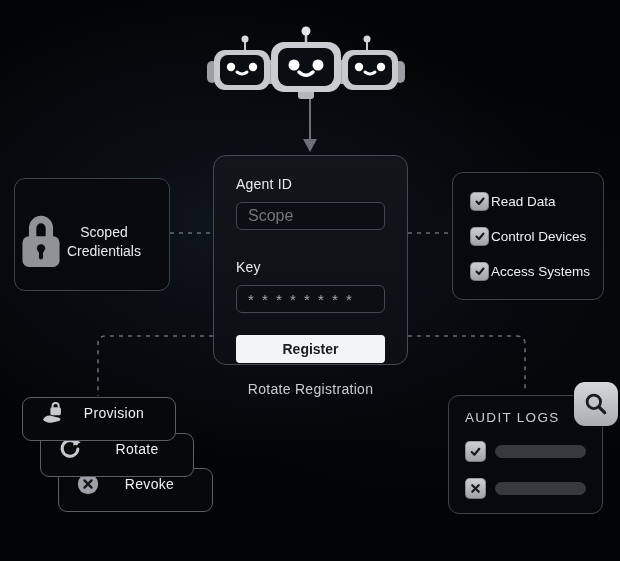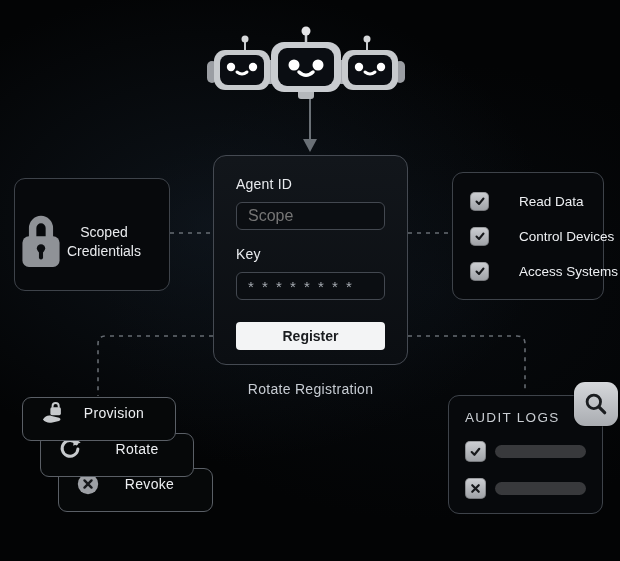--- a/index.html
+++ b/index.html
@@ -36,21 +36,21 @@
     width:100%;height:28px;margin-top:22px;border:none;border-radius:4px;
     background:#f3f4f5;color:#1a1c1f;font-size:14px;font-weight:bold;
     font-family:"Liberation Sans", sans-serif;cursor:pointer;
   }
   .caption{left:213px;top:381px;width:195px;text-align:center;font-size:14px;color:#c7ccd3;letter-spacing:.3px;}
   
   .cred-card{left:14px;top:178px;width:156px;height:113px;display:flex;flex-direction:row;align-items:center;padding-top:11px;}
   .cred-text{margin-top:4px;text-align:center;font-size:14px;line-height:19px;color:#e9ebee;}
   
   .perm-card{left:452px;top:172px;width:152px;height:128px;display:flex;flex-direction:column;justify-content:center;gap:15px;padding-left:17px;}
-  .perm-row{display:flex;align-items:center;gap:30px;height:20px;}
+  .perm-row{display:flex;align-items:center;gap:2px;height:20px;}
   .cb{
     width:19px;height:19px;border-radius:5px;flex:0 0 auto;
     background:linear-gradient(180deg,#ced0d4,#9da0a5);
     display:flex;align-items:center;justify-content:center;
     box-shadow:inset 0 0 0 1px rgba(0,0,0,.25);
   }
   .perm-label{font-size:13.5px;color:#eef0f3;white-space:nowrap;}
   
   .life-btn{
     height:44px;background:#060809;border:1.2px solid #5a5f66;border-radius:9px;
@@ -124,21 +124,21 @@
       <rect x="78" y="42" width="56" height="38" rx="9" fill="#0a0d12"></rect>
       <circle cx="94" cy="59" r="5.5" fill="#ffffff"></circle>
       <circle cx="118" cy="59" r="5.5" fill="#ffffff"></circle>
       <path d="M99 66 Q106 72.5 113 66" stroke="#ffffff" stroke-width="3.5" fill="none" stroke-linecap="round"></path>
     </g>
   </svg>
 
   <div class="abs form-card">
     <div class="form-label">Agent ID</div>
     <input class="tb" type="text" placeholder="Scope" style="">
-    <div class="form-label" style="margin-top:16px;">Key</div>
+    <div class="form-label" style="margin-top:29px;">Key</div>
     <input class="tb key" type="text" value="* * * * * * * *" style="">
     <button class="register-btn">Register</button>
   </div>
   <div class="abs caption">Rotate Registration</div>
 
   <div class="abs card cred-card">
     <svg width="52" height="56" viewBox="0 0 56 60">
       <path d="M19 28 V17 a9 9 0 0 1 18 0 V28" fill="none" stroke="#8f9297" stroke-width="8"></path>
       <rect x="8" y="26" width="40" height="33" rx="7" fill="#8f9297"></rect>
       <circle cx="28" cy="39" r="4.5" fill="#0b0d10"></circle>

